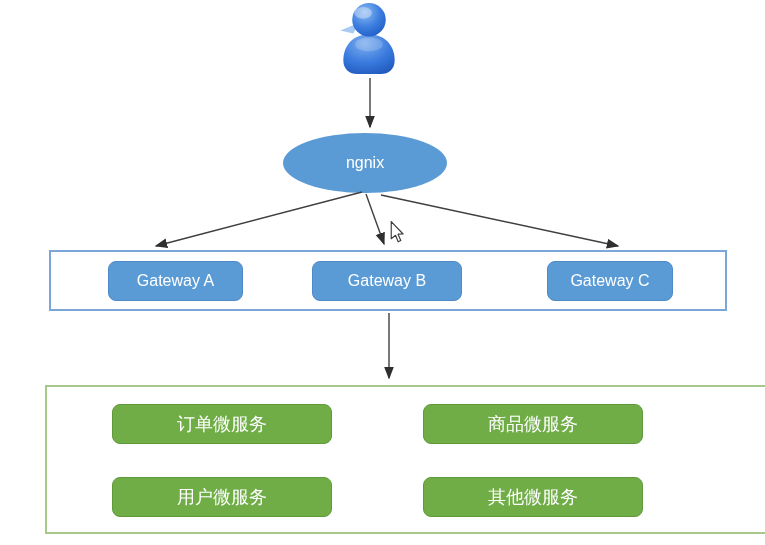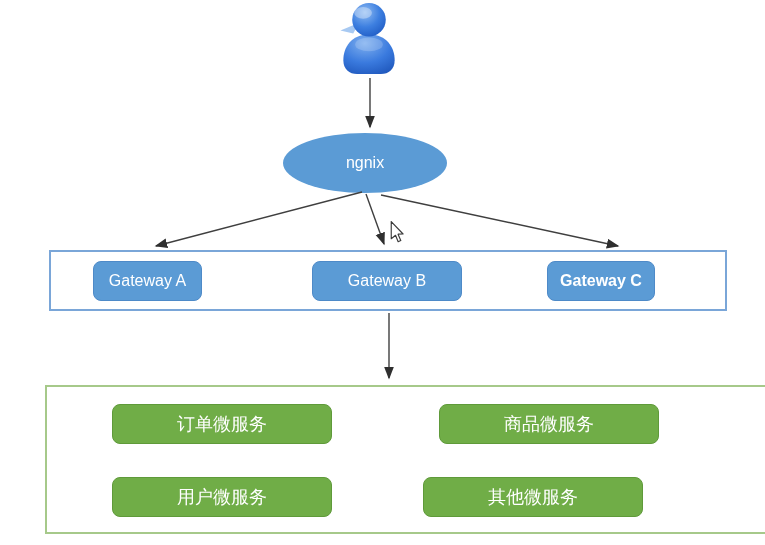--- a/index.html
+++ b/index.html
@@ -30,36 +30,36 @@
   .gw-box{
     position:absolute;left:49px;top:250px;width:678px;height:61px;
     border:2px solid var(--gateway-box-border);background:#fff;z-index:1;
   }
   .gw{
     position:absolute;top:9px;height:40px;
     background:var(--node-blue);border:1px solid var(--node-blue-border);
     border-radius:8px;color:#fff;font-size:16px;
     display:flex;align-items:center;justify-content:center;
   }
-  .gw-a{left:42px;width:109px;}
+  .gw-a{left:57px;width:135px;}
   .gw-b{left:261px;width:150px;}
-  .gw-c{left:496px;width:108px;font-weight:bold;}
+  .gw-c{left:496px;width:126px;}
 
   .svc-box{
     position:absolute;left:45px;top:385px;width:764px;height:149px;
     border:2px solid var(--service-box-border);background:#fff;z-index:1;
   }
   .svc{
     position:absolute;width:220px;height:40px;
     background:var(--node-green);border:1px solid var(--node-green-border);
     border-radius:8px;color:#fff;font-size:18px;
     display:flex;align-items:center;justify-content:center;
   }
   .svc-1{left:65px;top:17px;}
-  .svc-2{left:392px;top:17px;}
+  .svc-2{left:376px;top:17px;}
   .svc-3{left:65px;top:90px;}
   .svc-4{left:376px;top:90px;}
 
   .cursor{position:absolute;left:390px;top:221px;width:14px;height:22px;z-index:5;}
 </style>
 </head>
 <body>
 
 <div class="canvas">
 

